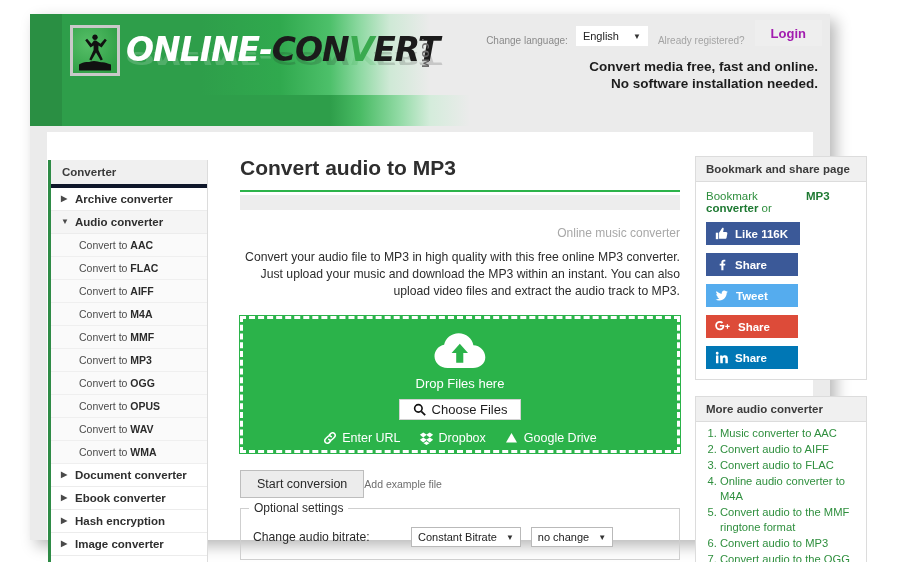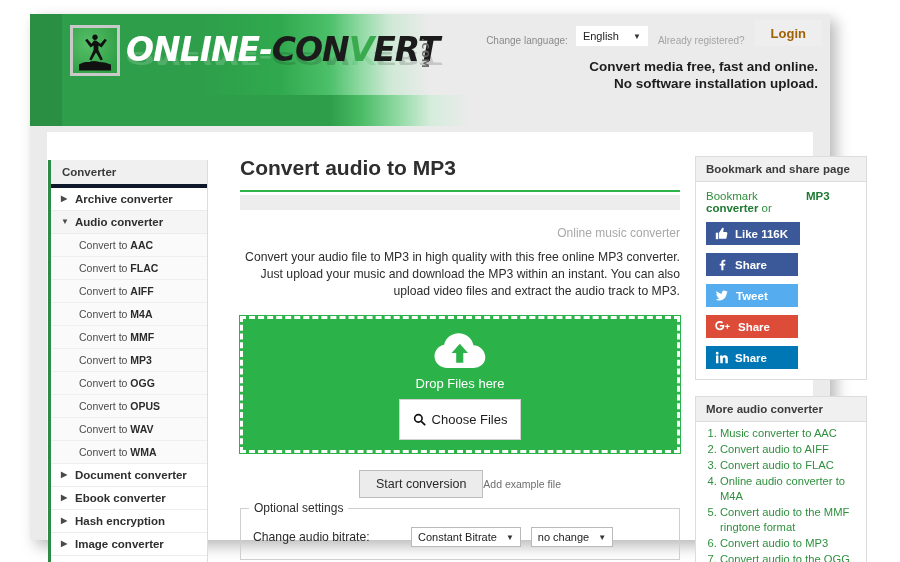--- a/index.html
+++ b/index.html
@@ -128,21 +128,21 @@
   }
   .login-btn {
     background: #eeeeee;
     border: none;
     height: 26px;
     padding: 0 16px;
     display: flex;
     align-items: center;
     font-size: 13px;
     font-weight: bold;
-    color: #a16207;
+    color: #a21caf;
     cursor: pointer;
   }
 
   .tagline {
     position: absolute;
     right: 12px; top: 44px;
     text-align: right;
     font-size: 13.5px;
     font-weight: bold;
     color: #1d1d1d;
@@ -300,21 +300,21 @@
     margin-top: 2px;
   }
   .choose-btn {
     display: inline-flex;
     align-items: center;
     gap: 6px;
     background: #ffffff;
     border: 1px solid #d2d2d2;
     color: #1d1d1d;
     font-size: 13px;
-    padding: 12px 13px;
+    padding: 2px 13px;
     margin-top: 8px;
     cursor: pointer;
   }
   .dz-links {
     margin-top: 11px;
     display: flex;
     justify-content: center;
     gap: 18px;
     color: #ffffff;
     font-size: 12.5px;
@@ -324,21 +324,21 @@
     align-items: center;
     gap: 5px;
     cursor: pointer;
     color: #ffffff;
   }
 
   .startrow {
     margin-top: 17px;
     display: flex;
     align-items: center;
-    justify-content: center;
+    justify-content: flex-start;
   }
   .start-btn {
     background: #ececec;
     border: 1px solid #bdbdbd;
     font-size: 12.5px;
     color: #2a2a2a;
     padding: 6px 16px;
     cursor: pointer;
   }
   .example-link {
@@ -458,21 +458,21 @@
         <div class="lang-select">
           <span>English</span>
           <span class="caret">▼</span>
         </div>
         <span class="already">Already registered?</span>
         <div class="login-btn">Login</div>
       </div>
 
       <div class="tagline">
         <div>Convert media free, fast and online.</div>
-        <div>No software installation upload.</div>
+        <div>No software installation needed.</div>
       </div>
     </div>
 
     <div class="navbar">
       <div class="nav-dark-left"></div>
     </div>
 
     <div class="body-wrap">
       <div class="body-inner"></div>
 

